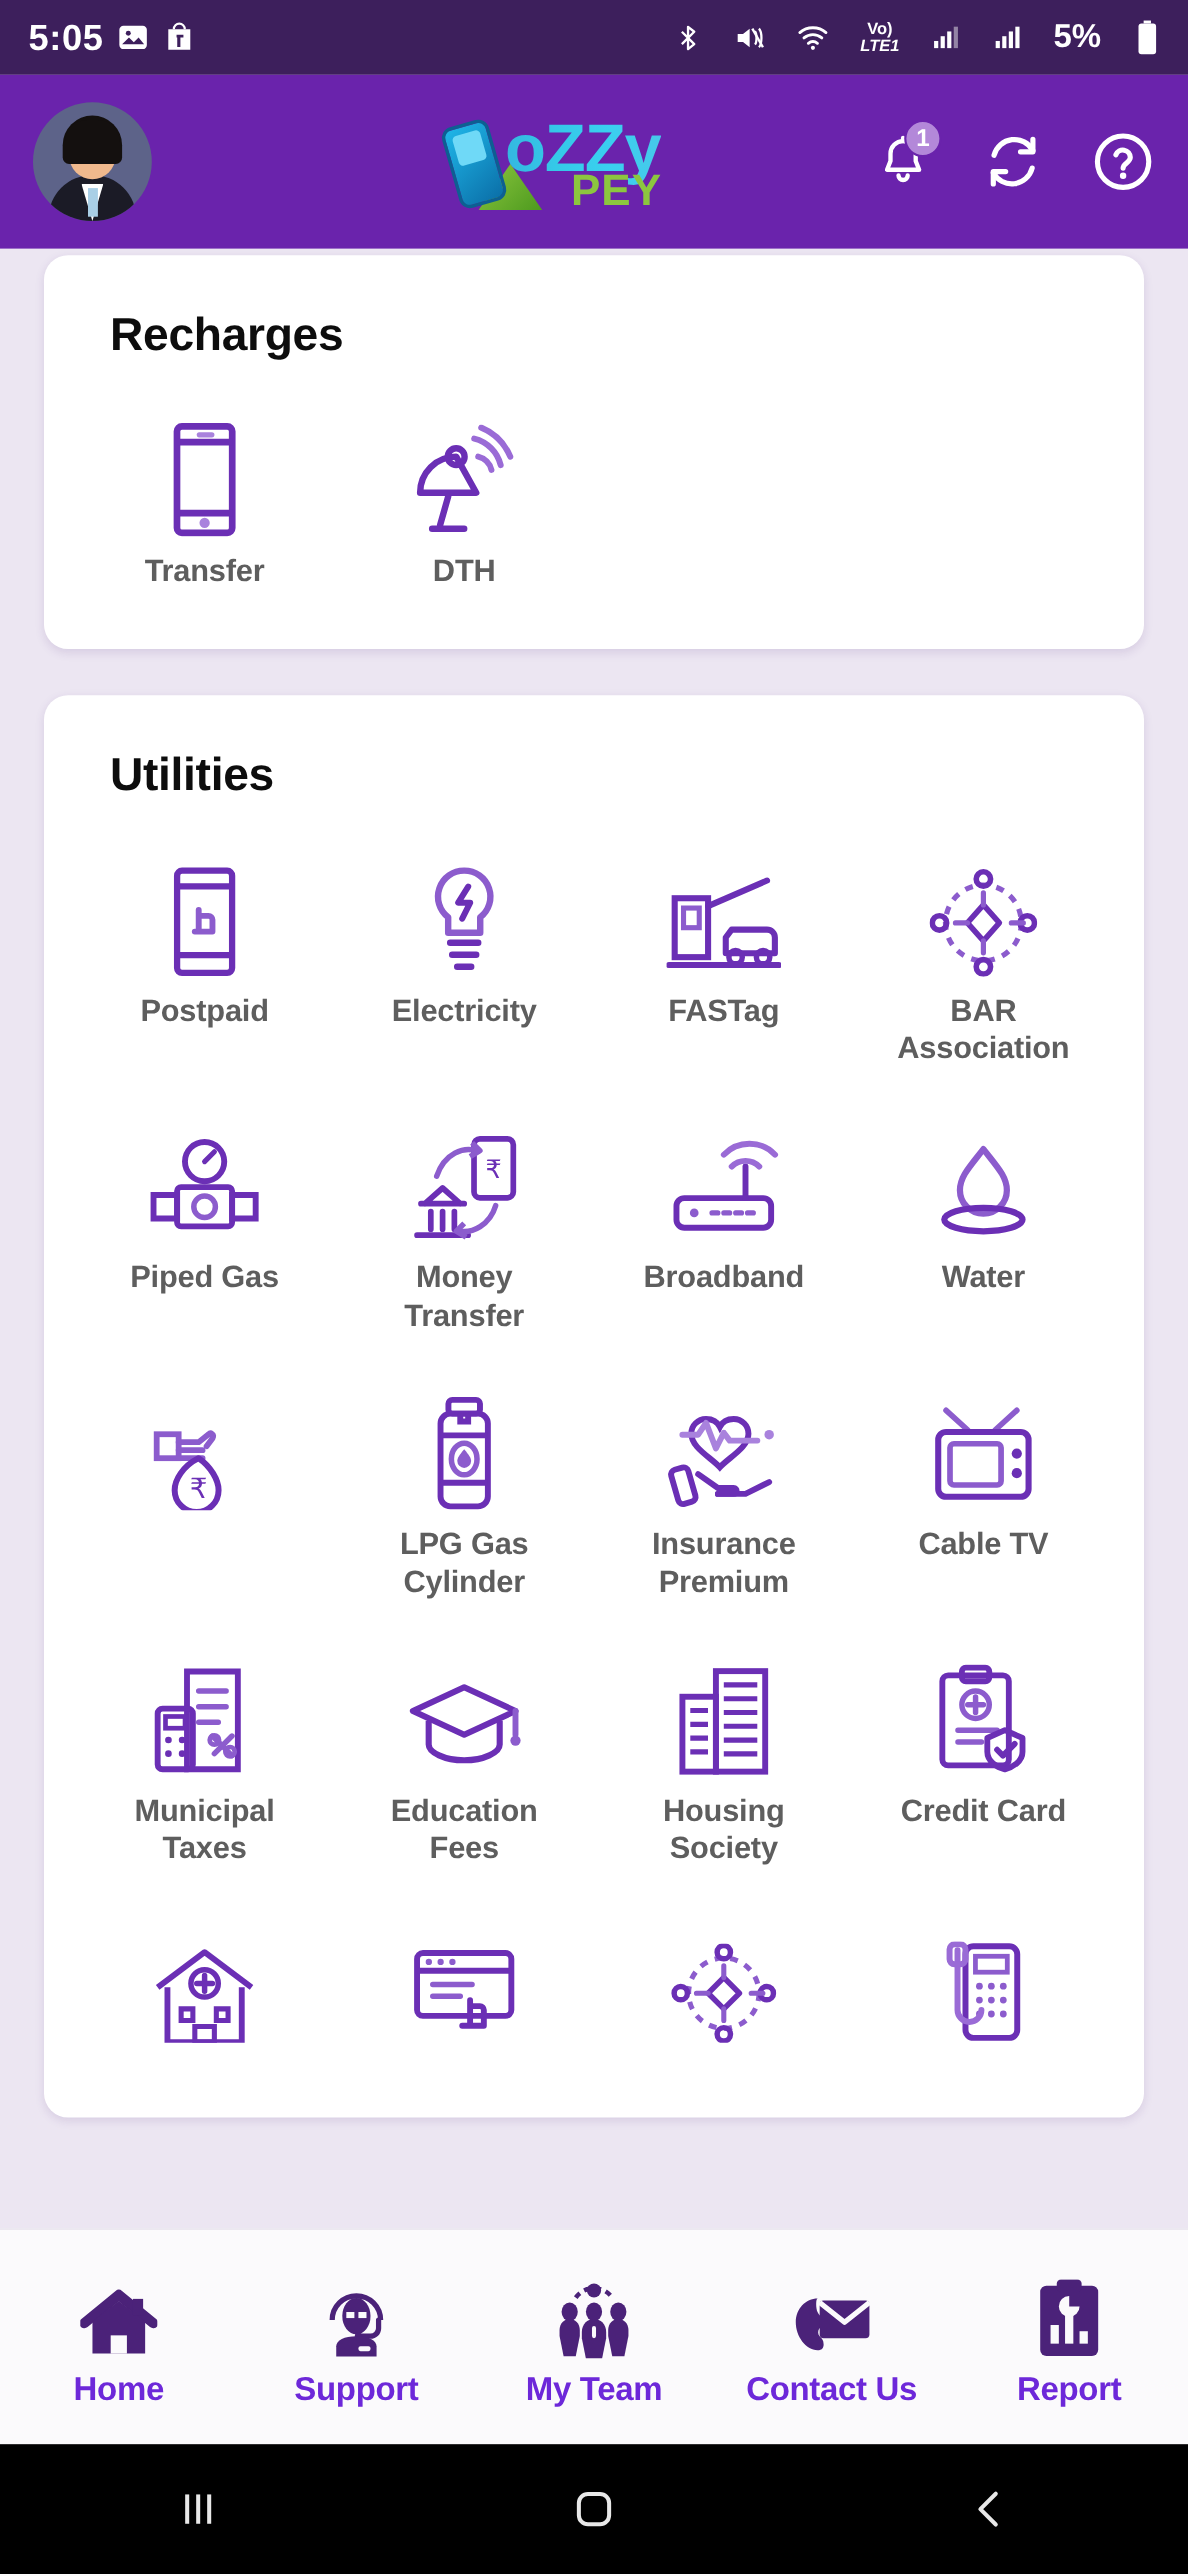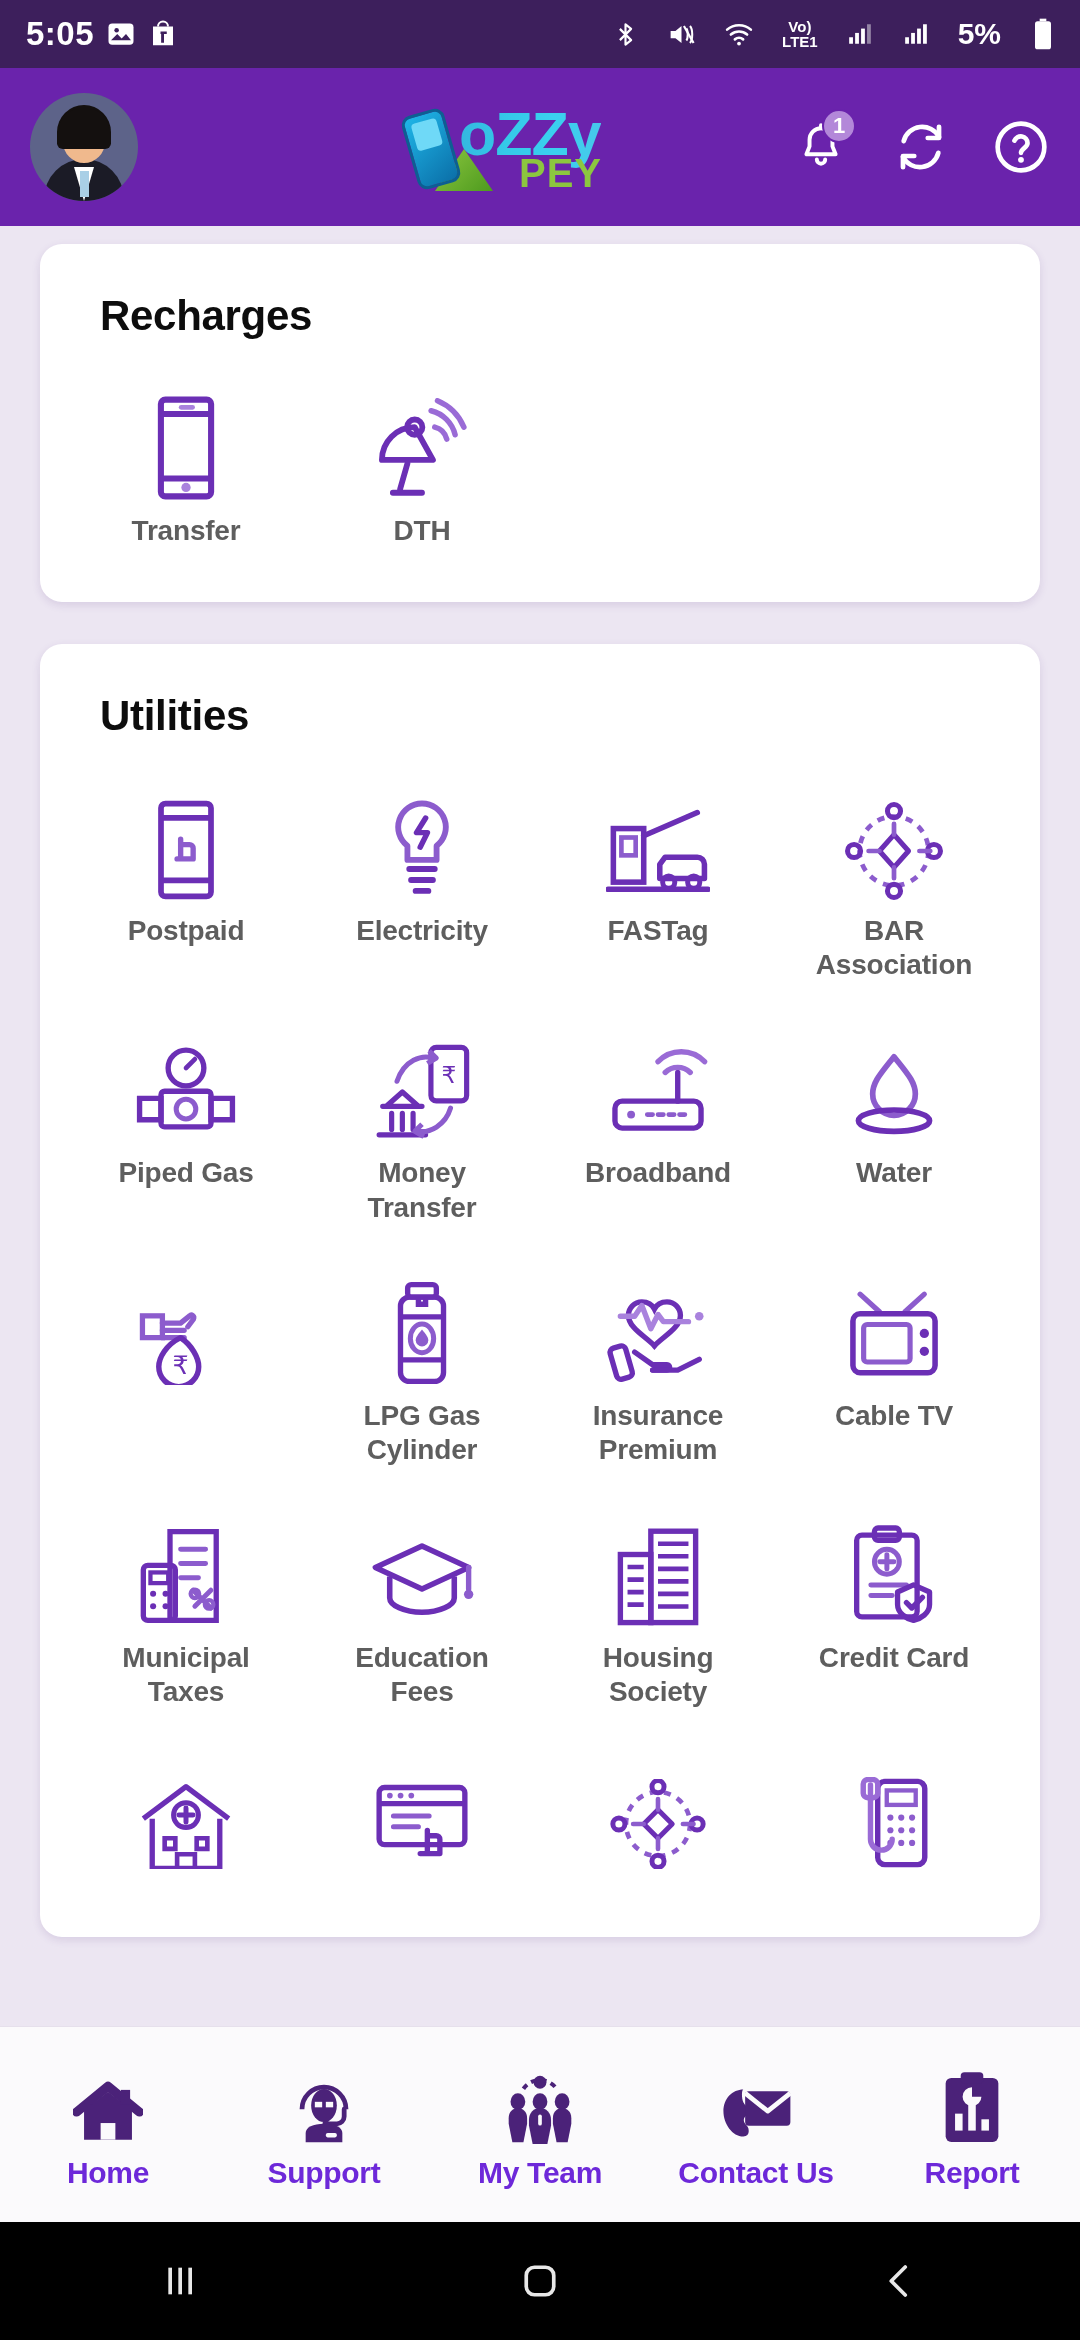--- a/index.html
+++ b/index.html
@@ -48,21 +48,21 @@
 
   .hdr-icons { margin-left:auto; display:flex; align-items:center; gap:42px; }
   .hdr-ico { width:58px; height:58px; position:relative; display:flex; align-items:center; justify-content:center; }
   .badge {
     position:absolute; top:-9px; right:-6px; min-width:34px; height:34px; padding:0 7px;
     border-radius:17px; background:#b388d9; color:#fff; font-size:22px; font-weight:700;
     display:flex; align-items:center; justify-content:center; border:2px solid #6a23ac;
   }
 
   
-  .body { flex:1 1 auto; overflow:hidden; padding:18px 0 0 0; background:#ece6f2; }
+  .body { flex:1 1 auto; overflow:hidden; padding:6px 0 0 0; background:#ece6f2; }
   .card { background:#fff; border-radius:22px; margin:0 40px 42px 40px; box-shadow:0 3px 9px rgba(80,40,120,.13); padding:40px 28px 36px 28px; }
   .card-title { font-size:42px; font-weight:700; color:#0d0d0d; margin:8px 0 26px 32px; letter-spacing:-.3px; }
 
   .grid2 { display:grid; grid-template-columns:repeat(4,1fr); }
   .grid4 { display:grid; grid-template-columns:repeat(4,1fr); row-gap:8px; }
   .tile { display:flex; flex-direction:column; align-items:center; padding:22px 4px 18px 4px; }
   .tile-ico { width:110px; height:112px; display:flex; align-items:flex-end; justify-content:center; }
   .tile-lbl {
     margin-top:14px; font-size:28px; font-weight:700; color:#5e5e5e;
     text-align:center; line-height:1.22; letter-spacing:-.2px; max-width:170px;
@@ -120,21 +120,21 @@
       <span class="sb-ico">
         <svg width="30" height="30" viewBox="0 0 24 24">
             <path d="M2.5 8.5C5 6.3 8.4 5 12 5s7 1.3 9.5 3.5" stroke="#fff" stroke-width="2.1" fill="none" stroke-linecap="round"></path>
             <path d="M5.5 12.4C7.3 10.9 9.6 10 12 10s4.7.9 6.5 2.4" stroke="#fff" stroke-width="2.1" fill="none" stroke-linecap="round"></path>
             <path d="M8.7 16.3c.95-.8 2.06-1.3 3.3-1.3s2.35.5 3.3 1.3" stroke="#fff" stroke-width="2.1" fill="none" stroke-linecap="round"></path>
             <circle cx="12" cy="19.6" r="1.5" fill="#fff"></circle>
           </svg>
       </span>
       <span class="sb-ico" style="flex-direction:column;line-height:1;">
         <span style="font-size:15px;font-weight:700;">Vo)</span>
-        <span style="font-size:15px;font-weight:700;">LTE1</span>
+        <span style="font-size:15px;font-weight:700;font-style:italic;">LTE1</span>
       </span>
       <span class="sb-ico">
         <svg width="28" height="26" viewBox="0 0 24 24">
             <rect x="2" y="15" width="3.5" height="6" fill="#fff"></rect>
             <rect x="7.5" y="11" width="3.5" height="10" fill="#fff"></rect>
             <rect x="13" y="7" width="3.5" height="14" fill="#fff"></rect>
             <rect x="18.5" y="3" width="3.5" height="18" fill="#fff" opacity=".45"></rect>
           </svg>
       </span>
       <span class="sb-ico">

